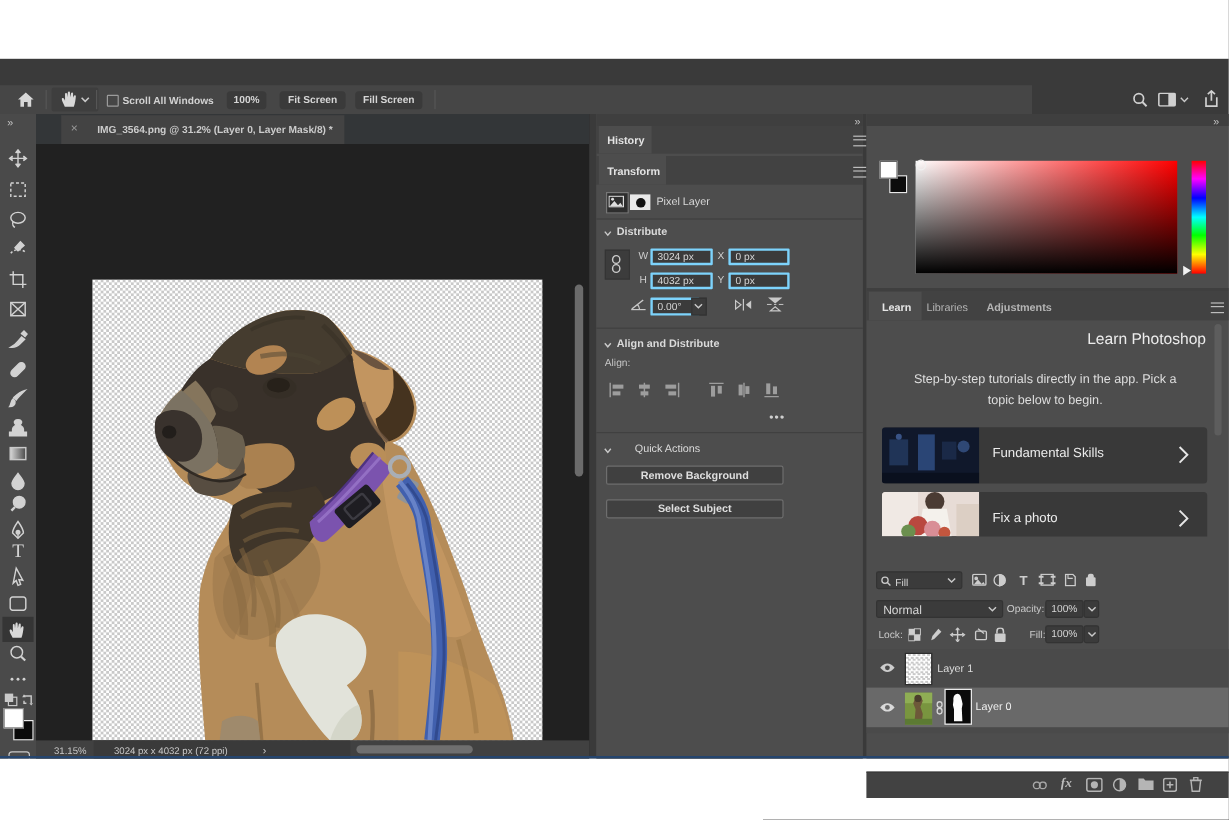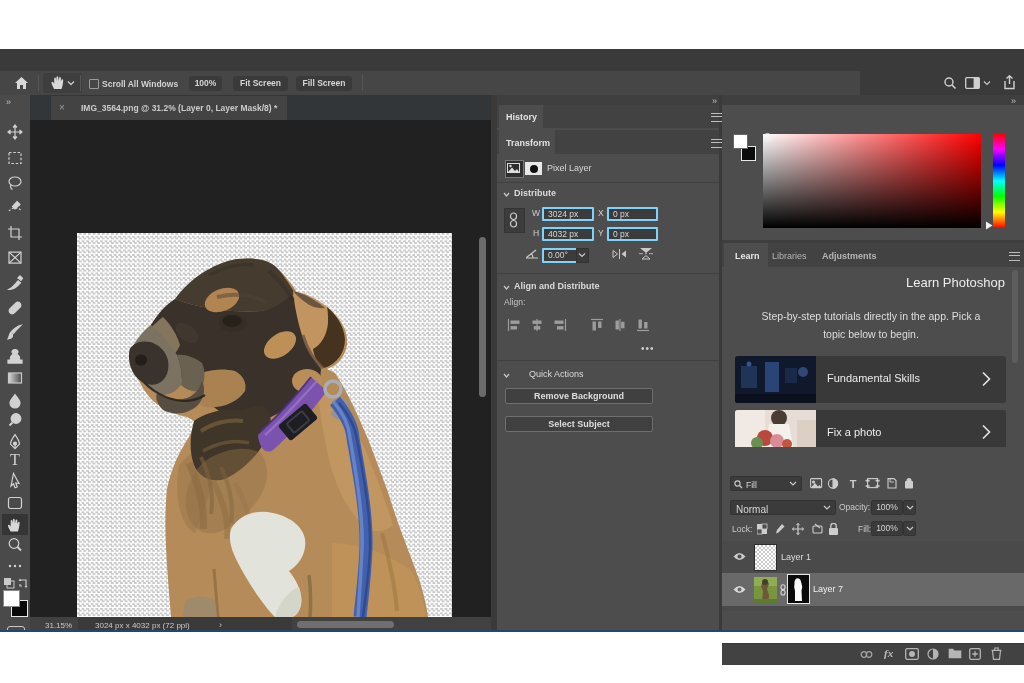--- a/index.html
+++ b/index.html
@@ -554,21 +554,21 @@
           <rect x="0" y="22" width="23" height="5" fill="#5c7a33"></rect>
         </svg>
       <svg class="ico" style="left:57px;top:11px" width="8" height="12" viewBox="0 0 8 12">
           <rect x="2" y="0.8" width="4" height="4.8" rx="2" fill="none" stroke="#d6d6d6" stroke-width="1.1"></rect>
           <rect x="2" y="6.2" width="4" height="4.8" rx="2" fill="none" stroke="#d6d6d6" stroke-width="1.1"></rect>
         </svg>
       <div class="abs" style="left:66px;top:2px;width:21px;height:28px;background:#0a0a0a;outline:1.5px solid #e8e8e8;outline-offset:-0.5px"></div>
       <svg class="ico" style="left:66px;top:2px" width="21" height="28" viewBox="0 0 21 28">
           <path d="M7 26 L7 16 Q5.5 12 6.5 9 Q6 5 8.5 3.5 Q11 2.5 12.5 5 L13.5 8.5 Q15 12 13.5 15.5 L14 26 Z" fill="#fbfbfb"></path>
         </svg>
-      <div class="abs" style="left:91px;top:11px;font-size:9px;color:#f0f0f0">Layer 7</div>
+      <div class="abs" style="left:91px;top:11px;font-size:9px;color:#f0f0f0">Layer 0</div>
     </div>
 
     <div class="abs" style="left:0;top:548px;width:302px;height:21px;background:#424242;border-top:1px solid #383838">
       <svg class="ico" style="left:138px;top:7px" width="13" height="7" viewBox="0 0 13 7">
           <circle cx="4" cy="3.5" r="2.8" fill="none" stroke="#a8a8a8" stroke-width="1.2"></circle>
           <circle cx="9" cy="3.5" r="2.8" fill="none" stroke="#a8a8a8" stroke-width="1.2"></circle>
         </svg>
       <div class="abs" style="left:162px;top:3px;font-size:11px;font-style:italic;font-weight:bold;color:#bdbdbd;font-family:'Liberation Serif',serif">fx</div>
       <svg class="ico" style="left:183px;top:4px" width="14" height="12" viewBox="0 0 14 12">
           <rect x="0.7" y="0.7" width="12.6" height="10.6" rx="1.5" fill="none" stroke="#b5b5b5" stroke-width="1.3"></rect>

